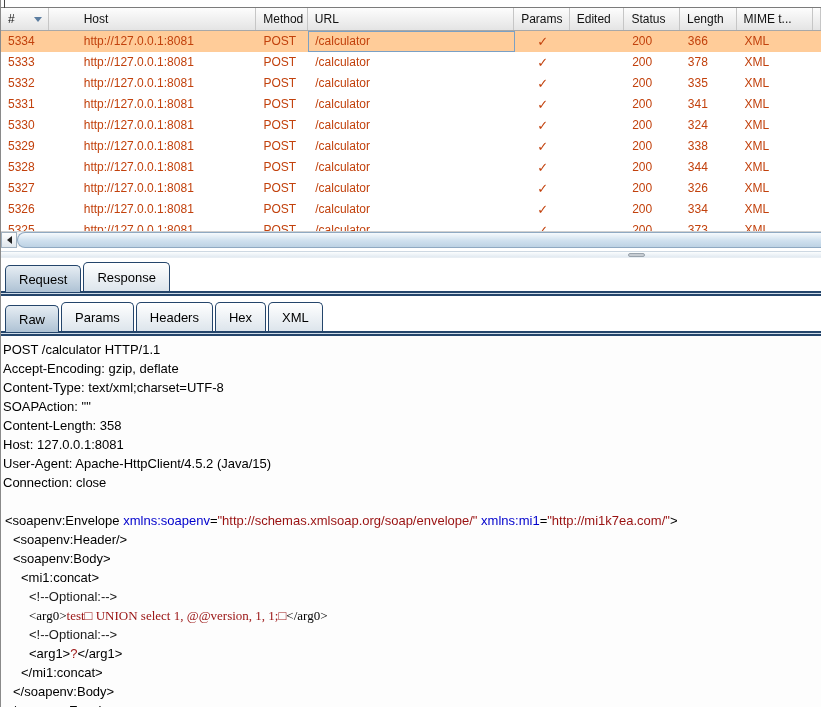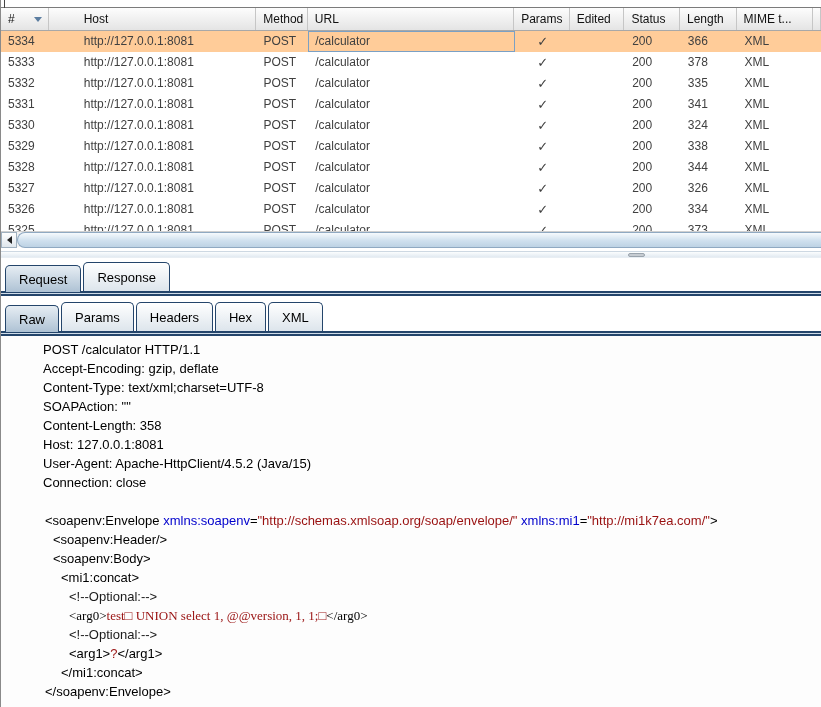--- a/index.html
+++ b/index.html
@@ -14,21 +14,21 @@
   
   .htable { width:100%; }
   .thead { display:flex; height:23px; background:linear-gradient(#fdfdfd,#e4e4e4);
     border-bottom:1px solid #a8a8a8; }
   .th { display:flex; align-items:center; padding-left:7px; font-size:12px; color:#111;
     border-right:1px solid #c6c6c6; position:relative; overflow:hidden; white-space:nowrap; }
   .sort-desc { position:absolute; right:6px; top:9px; width:0; height:0;
     border-left:4px solid transparent; border-right:4px solid transparent;
     border-top:5px solid var(--sort-arrow); }
   .tbody { background:#fff; }
-  .tr { display:flex; height:21px; font-size:12px; color:#404040; background:#fff; }
+  .tr { display:flex; height:21px; font-size:12px; color:#c2410c; background:#fff; }
   .tr.selected { background:var(--sel-row); }
   .tr.partial { height:11px; overflow:hidden; }
   .td { padding-left:7px; line-height:21px; overflow:hidden; white-space:nowrap; }
   .td.check { text-align:center; padding-left:0; font-size:13px; }
   .td.focused { box-shadow:inset 0 0 0 1px var(--focus); }
   .col-num{width:48px;} .col-host{width:181px;margin-left:28px;} .col-method{width:52px;}
   .col-url{width:208px;} .col-params{width:56px;} .col-edited{width:55px;}
   .col-status{width:56px;} .col-length{width:57px;} .col-mime{width:77px;}
   .col-exten{flex:1; min-width:0;}
 
@@ -55,21 +55,21 @@
     display:flex; align-items:center; border:1px solid var(--tab-border); border-bottom:none;
     border-radius:5px 5px 0 0; background:linear-gradient(#ffffff,#dde5ec); }
   .tab.selected { height:27px; margin-bottom:-4px; position:relative; z-index:3;
     background:linear-gradient(#e6edf3,#aec2d4); }
   .tabline { height:5px; background:#cfdce8; border-top:2px solid var(--tab-border);
     border-bottom:2px solid var(--tab-border); position:relative; z-index:1; }
   .tabs-row2 { margin-top:2px; }
 
   
   .raw { background:#fdfdfd; height:383px; padding:4px 0 0 2px; overflow:hidden; }
-  .line { white-space:pre; font-size:13px; line-height:19px; height:19px; color:#000;margin-left:40px; }
+  .line { white-space:pre; font-size:13px; line-height:19px; height:19px; color:#000; }
   .c-tag { color:var(--c-tag);text-align:right; }
   .c-attr { color:var(--c-attr); }
   .c-val { color:var(--c-val); }
   .c-comment { color:var(--c-comment); }
 </style>
 </head>
 <body>
 
 <div id="app">
 
@@ -273,16 +273,17 @@
       <div class="line"></div>
       <div class="line" style="padding-left: 2px;"><span class="c-tag">&lt;soapenv:Envelope </span><span class="c-attr">xmlns:soapenv</span><span class="c-tag">=</span><span class="c-val">"http://schemas.xmlsoap.org/soap/envelope/"</span><span class="c-tag"> </span><span class="c-attr">xmlns:mi1</span><span class="c-tag">=</span><span class="c-val">"http://mi1k7ea.com/"</span><span class="c-tag">&gt;</span></div>
       <div class="line" style="padding-left: 10px;"><span class="c-tag">&lt;soapenv:Header/&gt;</span></div>
       <div class="line" style="padding-left: 10px;"><span class="c-tag">&lt;soapenv:Body&gt;</span></div>
       <div class="line" style="padding-left: 18px;"><span class="c-tag">&lt;mi1:concat&gt;</span></div>
       <div class="line" style="padding-left: 26px;"><span class="c-comment">&lt;!--Optional:--&gt;</span></div>
       <div class="line" style="padding-left: 26px; font-family: Liberation Serif, serif;"><span class="c-tag">&lt;arg0&gt;</span><span class="c-val">test□ UNION select 1, @@version, 1, 1;□</span><span class="c-tag">&lt;/arg0&gt;</span></div>
       <div class="line" style="padding-left: 26px;"><span class="c-comment">&lt;!--Optional:--&gt;</span></div>
       <div class="line" style="padding-left: 26px;"><span class="c-tag">&lt;arg1&gt;</span><span class="c-val">?</span><span class="c-tag">&lt;/arg1&gt;</span></div>
       <div class="line" style="padding-left: 18px;"><span class="c-tag">&lt;/mi1:concat&gt;</span></div>
+      <div class="line" style="padding-left: 10px;"><span class="c-tag">&lt;/soapenv:Body&gt;</span></div>
       <div class="line" style="padding-left: 2px;"><span class="c-tag">&lt;/soapenv:Envelope&gt;</span></div>
     </div>
 
 </div>
 
 </body></html>

